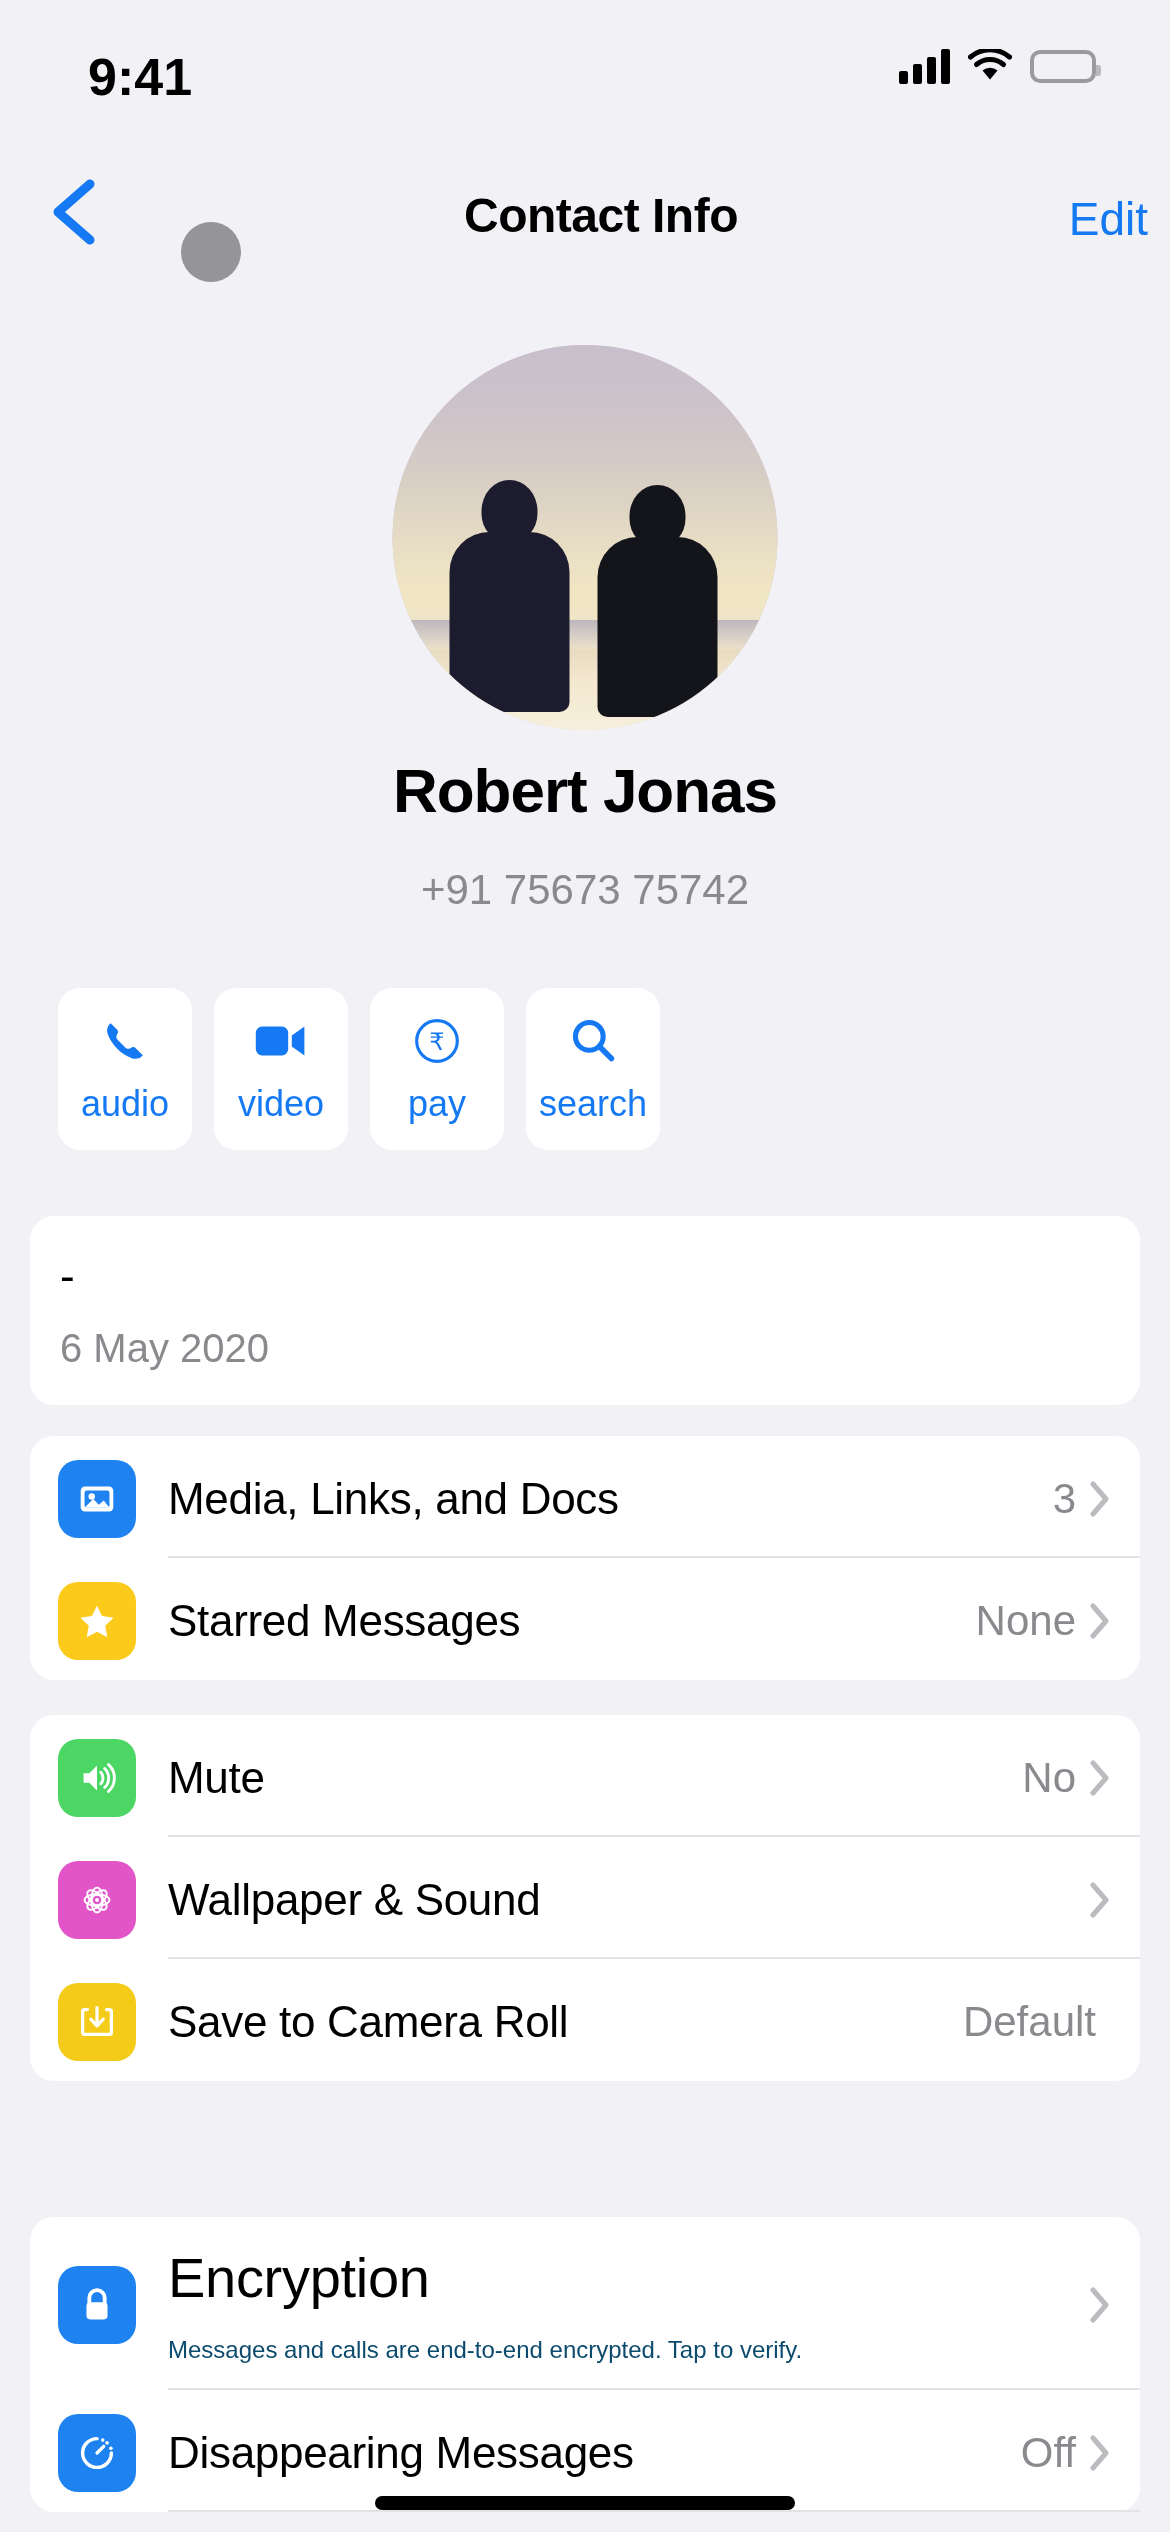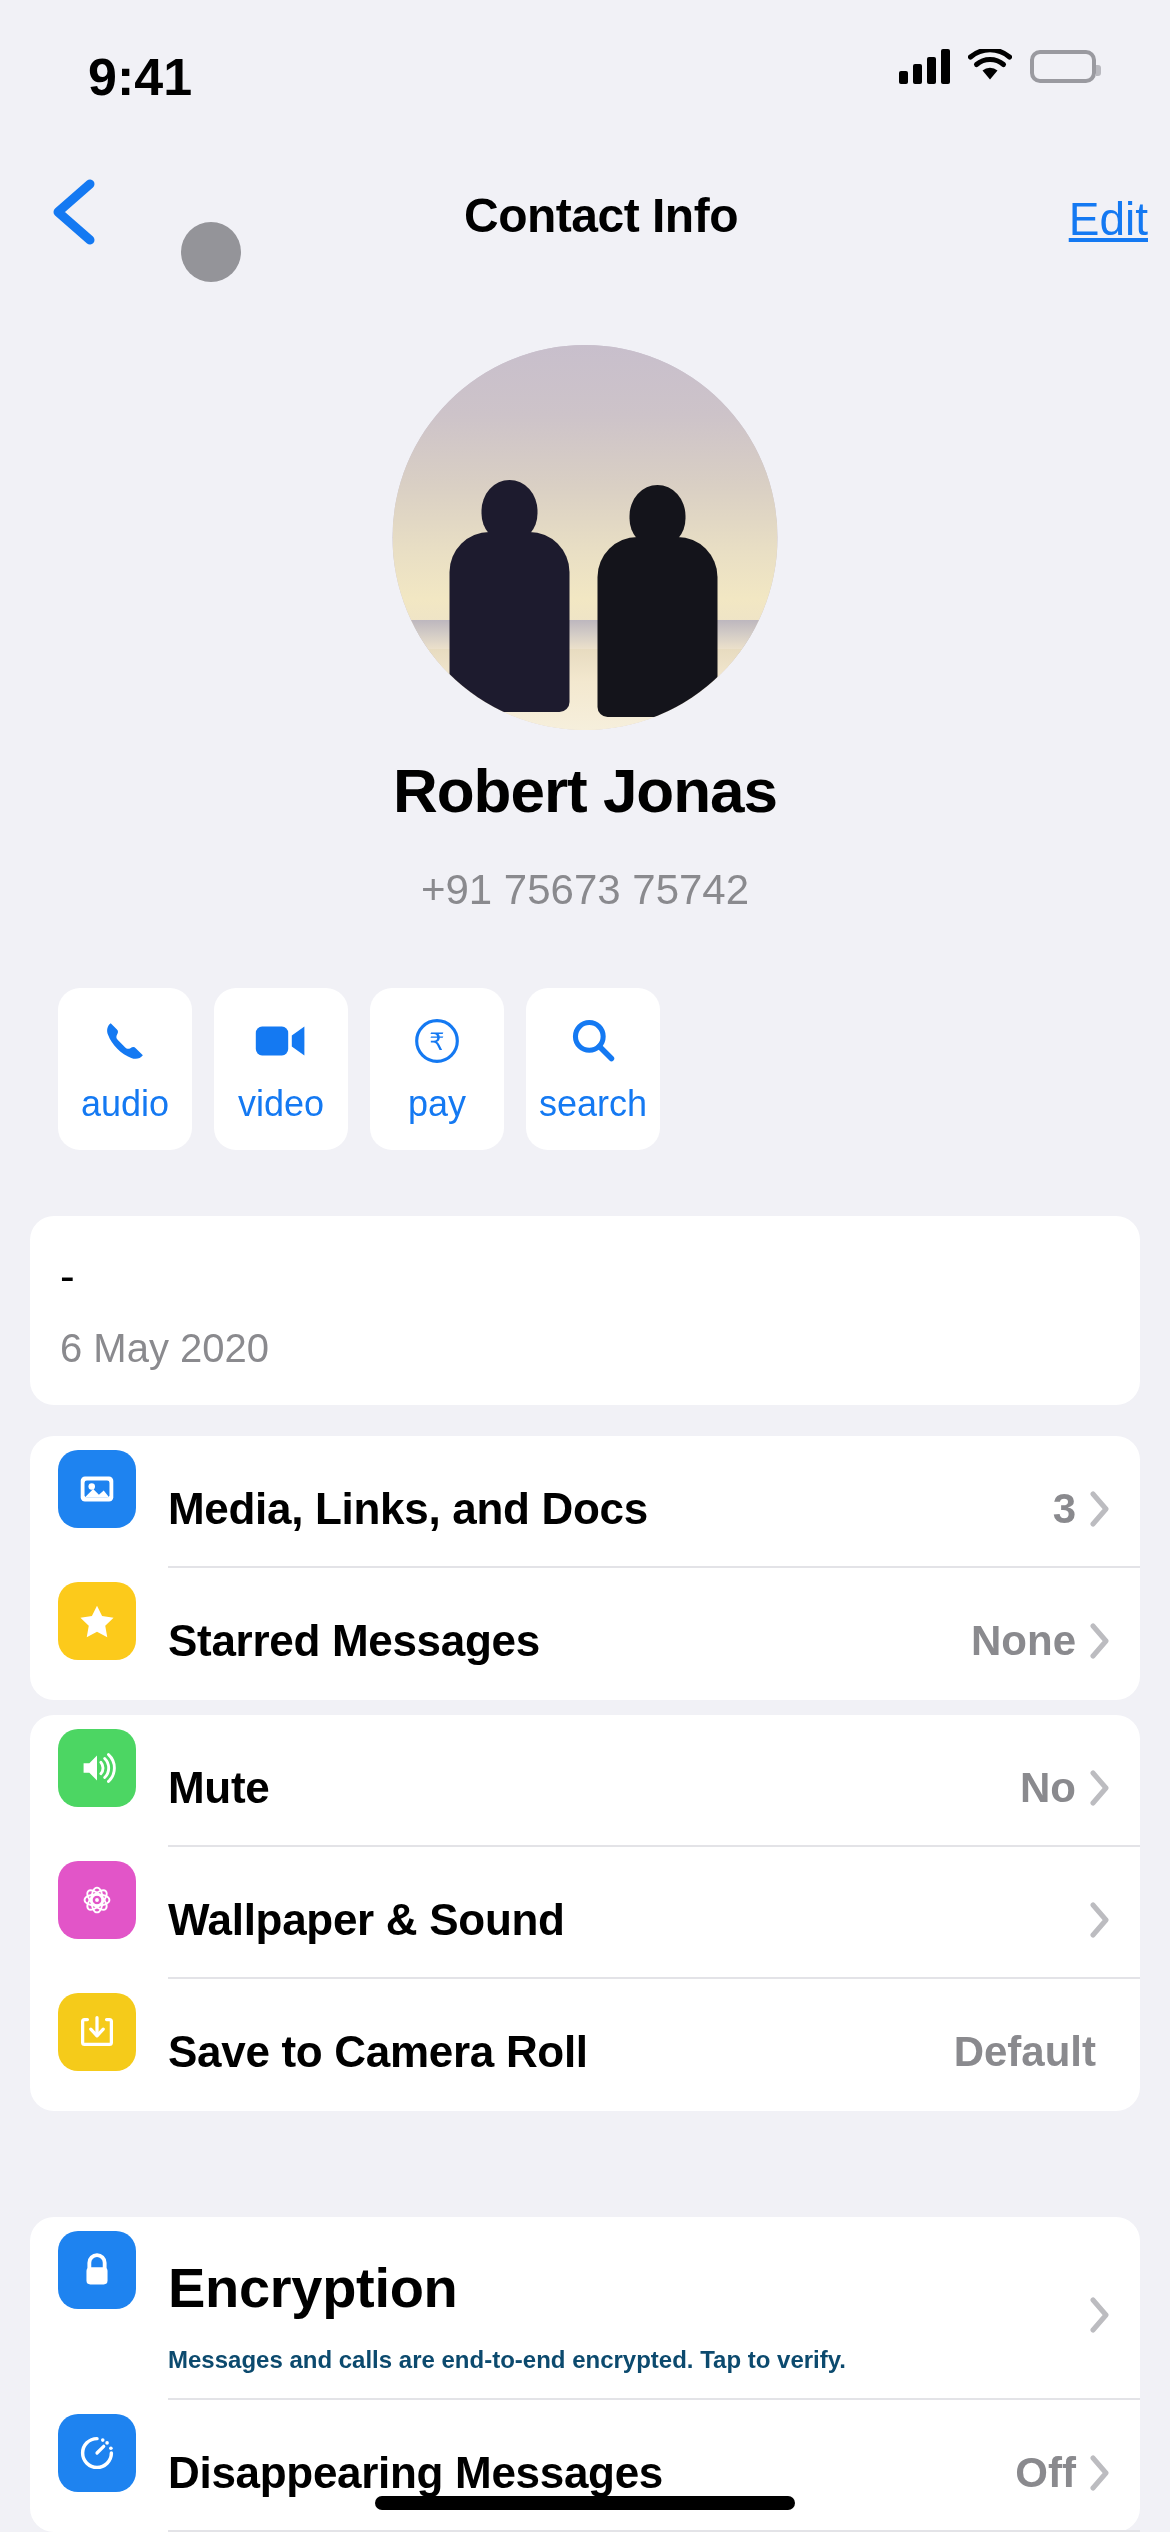--- a/index.html
+++ b/index.html
@@ -44,21 +44,21 @@
   .nav-avatar {
     position:absolute; left:165px; top:52px;
     width:60px; height:60px; border-radius:50%; background:#949499;
   }
   .nav-title {
     position:absolute; left:0; right:0; top:18px; text-align:center;
     font-size:48px; font-weight:700; color:#000; letter-spacing:-0.5px;
   }
   .nav-edit {
     position:absolute; right:38px; top:22px;
-    font-size:46px; color:#1479F2; font-weight:400;text-decoration:underline;
+    font-size:46px; color:#1479F2; font-weight:400;
   }
 
   
   .avatar-wrap { position:absolute; left:50%; transform:translateX(-50%); top:345px;
                  width:385px; height:385px; }
   .avatar-photo {
     width:385px; height:385px; border-radius:50%; overflow:hidden;
     position:relative; background:#c9c1cf;
   }
   .sky {
@@ -106,21 +106,21 @@
     display:flex; flex-direction:column; align-items:center; justify-content:center;
     gap:14px;
   }
   .act .glyph { height:56px; display:flex; align-items:center; justify-content:center; }
   .act .lbl { font-size:36px; color:#1479F2; }
 
   
   .card {
     position:absolute; left:30px; width:1110px; background:#FFFFFF; border-radius:24px;
   }
-  .row { display:flex; padding:14px 30px 0 28px; position:relative;font-weight:bold; }
+  .row { display:flex; align-items:center; padding:4px 30px 0 28px; position:relative; }
   .row-icon {
     width:78px; height:78px; border-radius:20px; flex:0 0 78px;
     display:flex; align-items:center; justify-content:center;
   }
   .row-body { flex:1; margin-left:32px; display:flex; align-items:center; min-height:118px; }
   .row-label { font-size:44px; color:#000; flex:1; letter-spacing:-0.3px; }
   .row-value { font-size:42px; color:#8A8A8E; margin-right:14px; }
   .chev { width:20px; height:36px; flex:0 0 20px; }
   .divider { position:absolute; left:138px; right:0; bottom:0; height:2px; background:#E3E3E7; }
 

